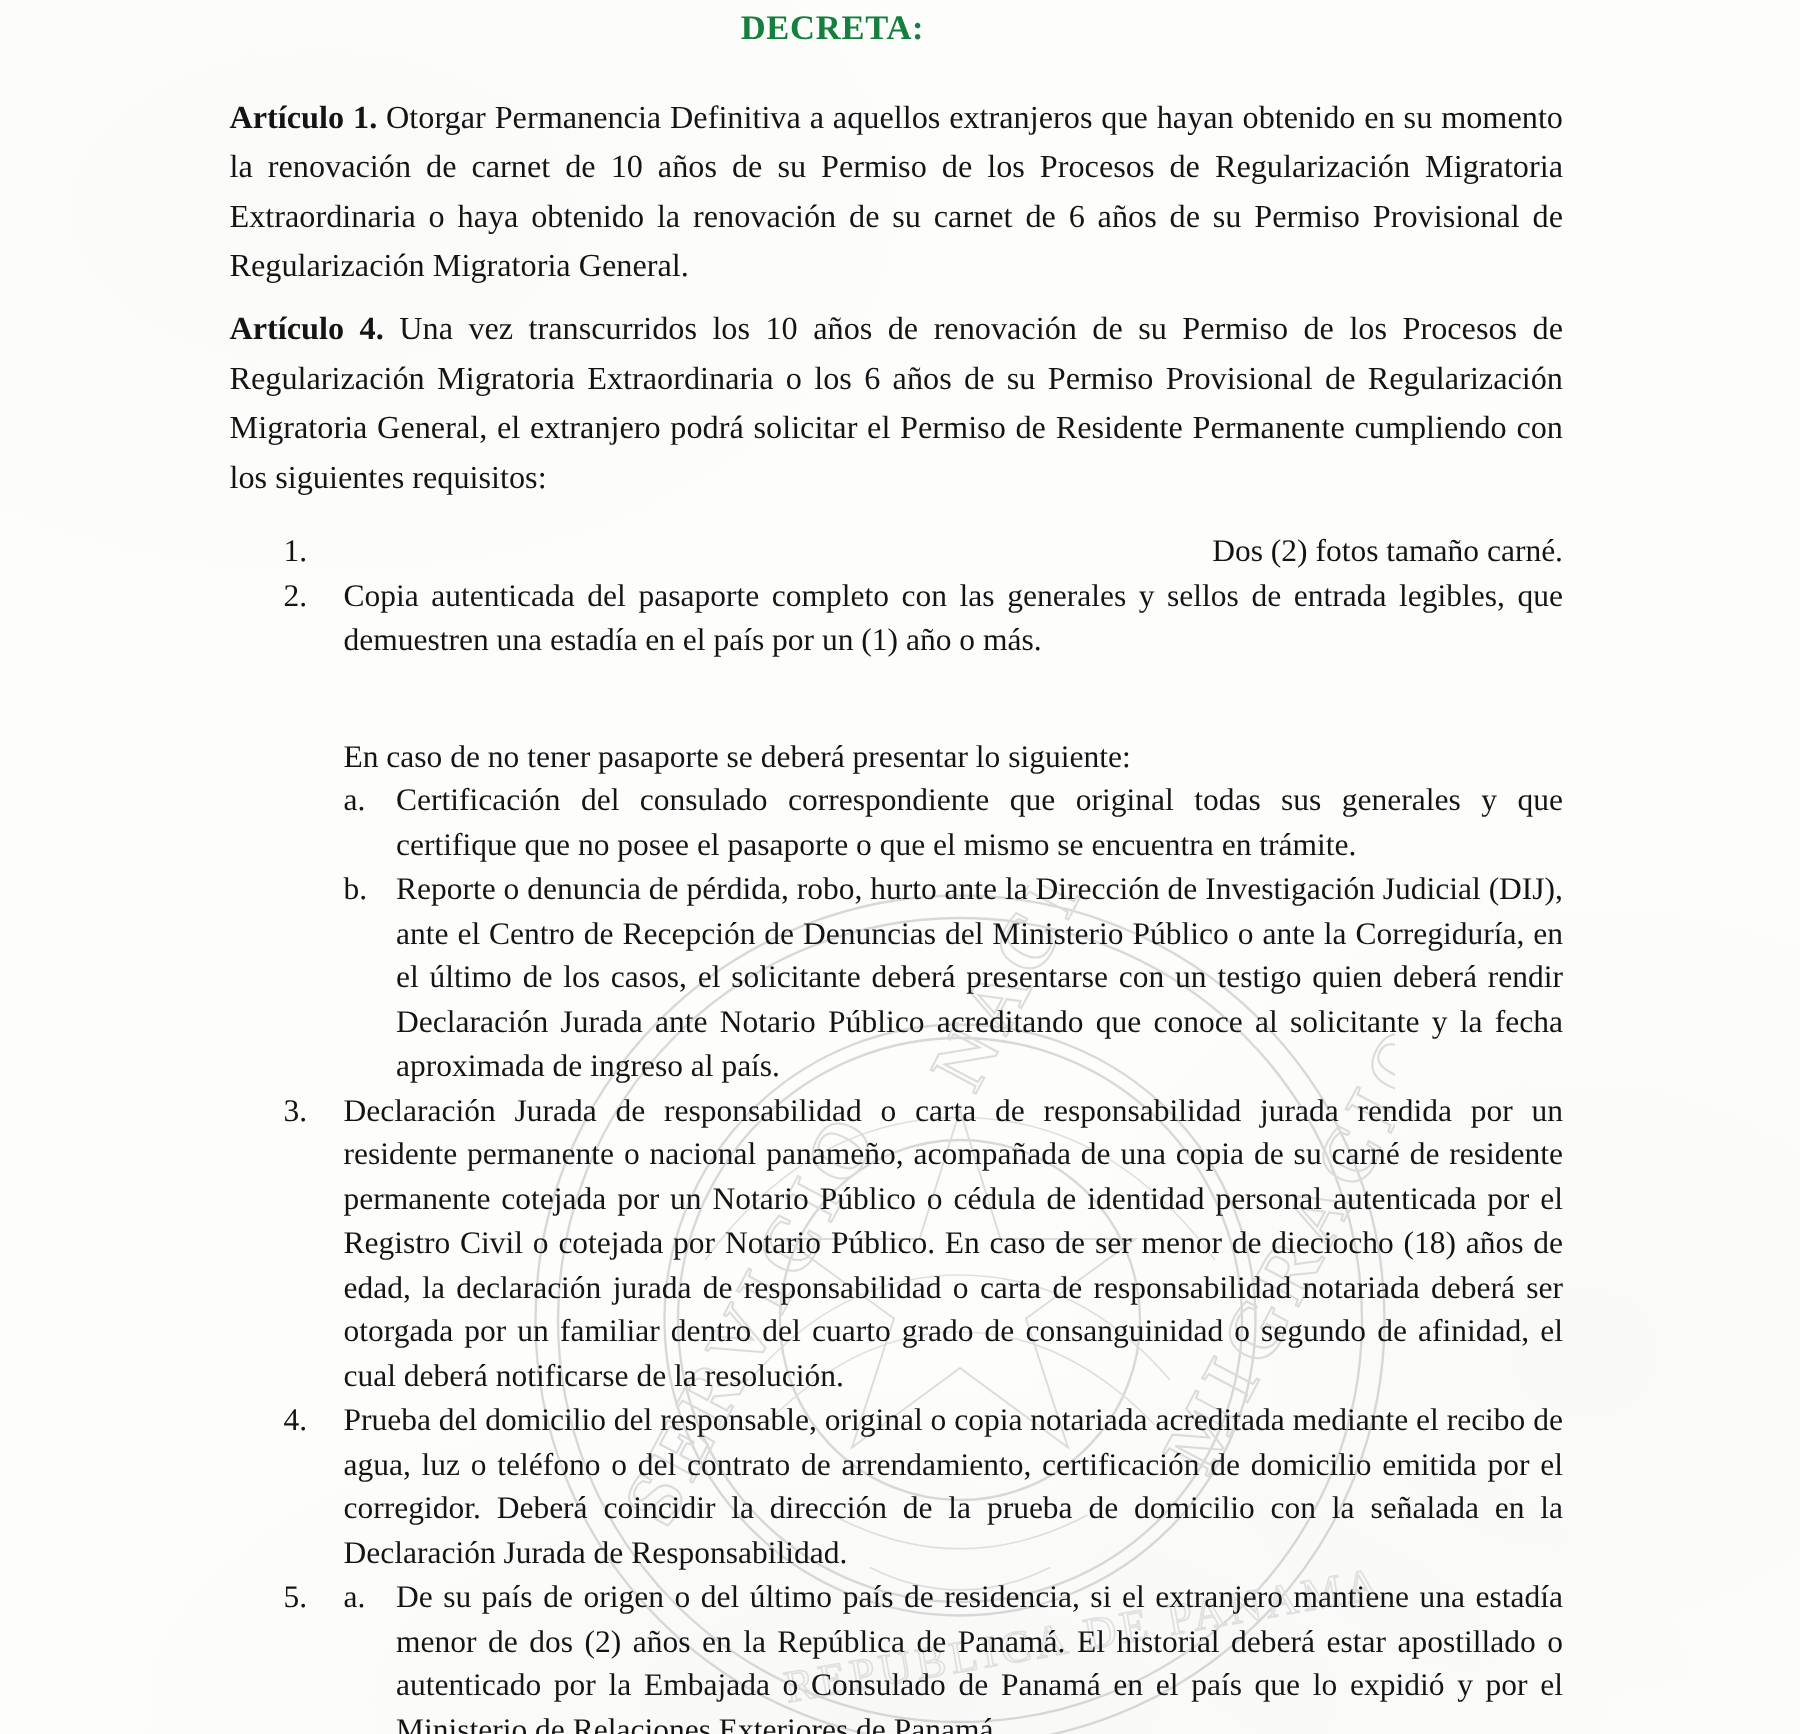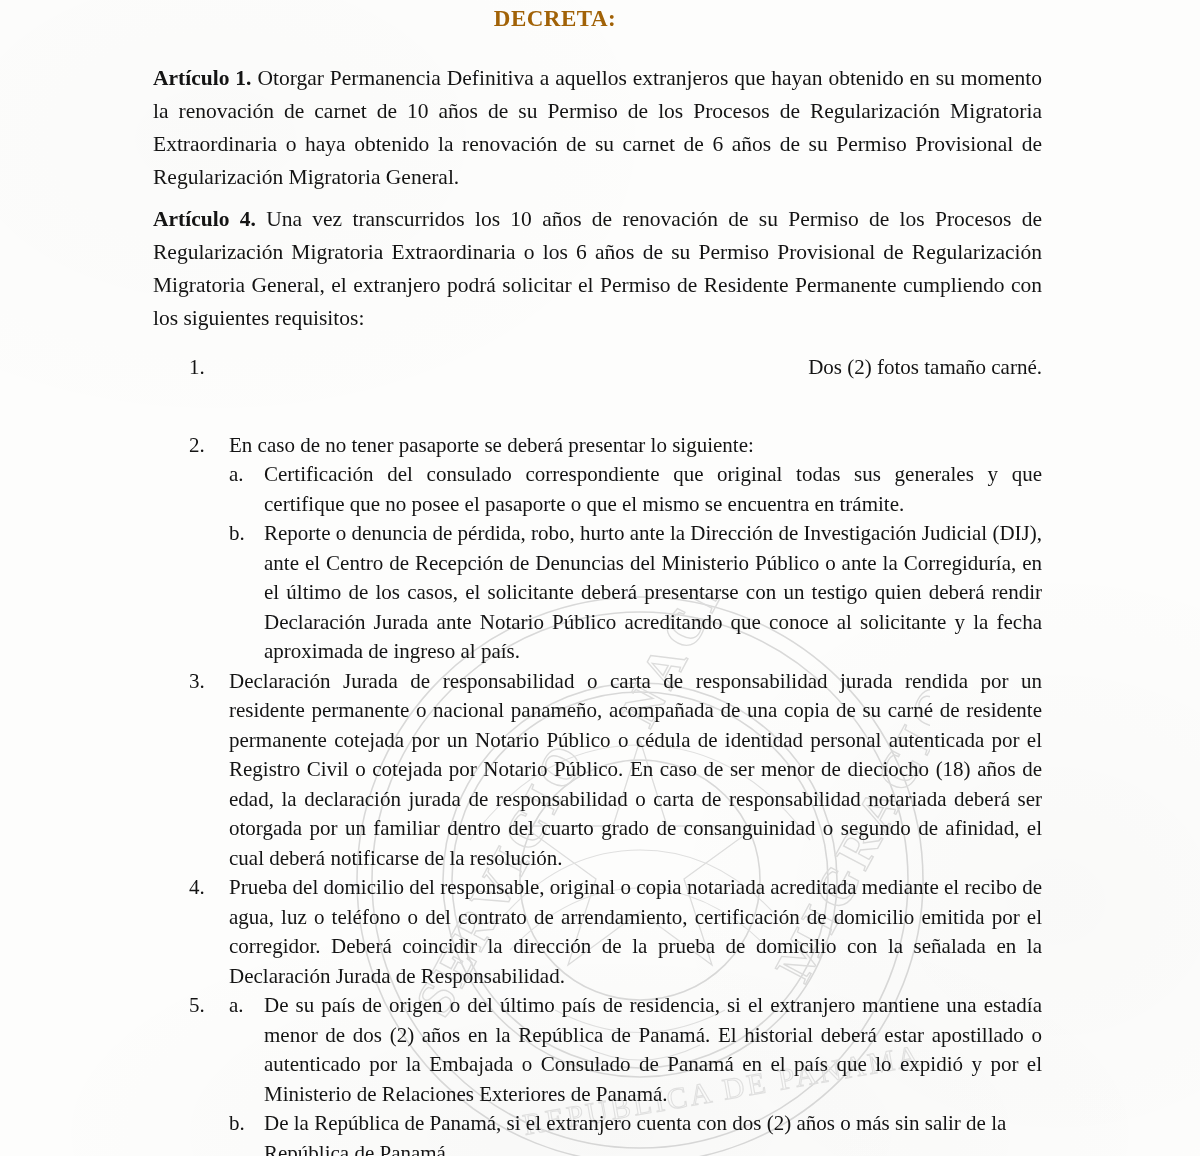--- a/index.html
+++ b/index.html
@@ -48,21 +48,21 @@
   }
 
   .doc-title {
     position: absolute;
     left: 0; right: 0;
     top: 6px;
     text-align: center;
     font-weight: bold;
     font-size: 23px;
     letter-spacing: 0.5px;
-    color: #a16207;
+    color: #15803d;
     padding-right: 90px;
   }
 
   .body-block {
     position: absolute;
     left: 153px;
     width: 889px;
   }
 
   p.art {
@@ -179,20 +179,21 @@
     <div class="body-block" style="top:353px;">
       <ol class="req">
 
         <li>
           <span class="marker">1.</span>
           <span class="txt nojust">Dos (2) fotos tamaño carné.</span>
         </li>
 
         <li>
           <span class="marker">2.</span>
+          <span class="txt">Copia autenticada del pasaporte completo con las generales y sellos de entrada legibles, que demuestren una estadía en el país por un (1) año o más.</span>
           <span class="cont-line">En caso de no tener pasaporte se deberá presentar lo siguiente:</span>
           <ol class="sub">
             <li>
               <span class="marker">a.</span>
               <span class="txt">Certificación del consulado correspondiente que original todas sus generales y que certifique que no posee el pasaporte o que el mismo se encuentra en trámite.</span>
             </li>
             <li>
               <span class="marker">b.</span>
               <span class="txt">Reporte o denuncia de pérdida, robo, hurto ante la Dirección de Investigación Judicial (DIJ), ante el Centro de Recepción de Denuncias del Ministerio Público o ante la Corregiduría, en el último de los casos, el solicitante deberá presentarse con un testigo quien deberá rendir Declaración Jurada ante Notario Público acreditando que conoce al solicitante y la fecha aproximada de ingreso al país.</span>
             </li>

